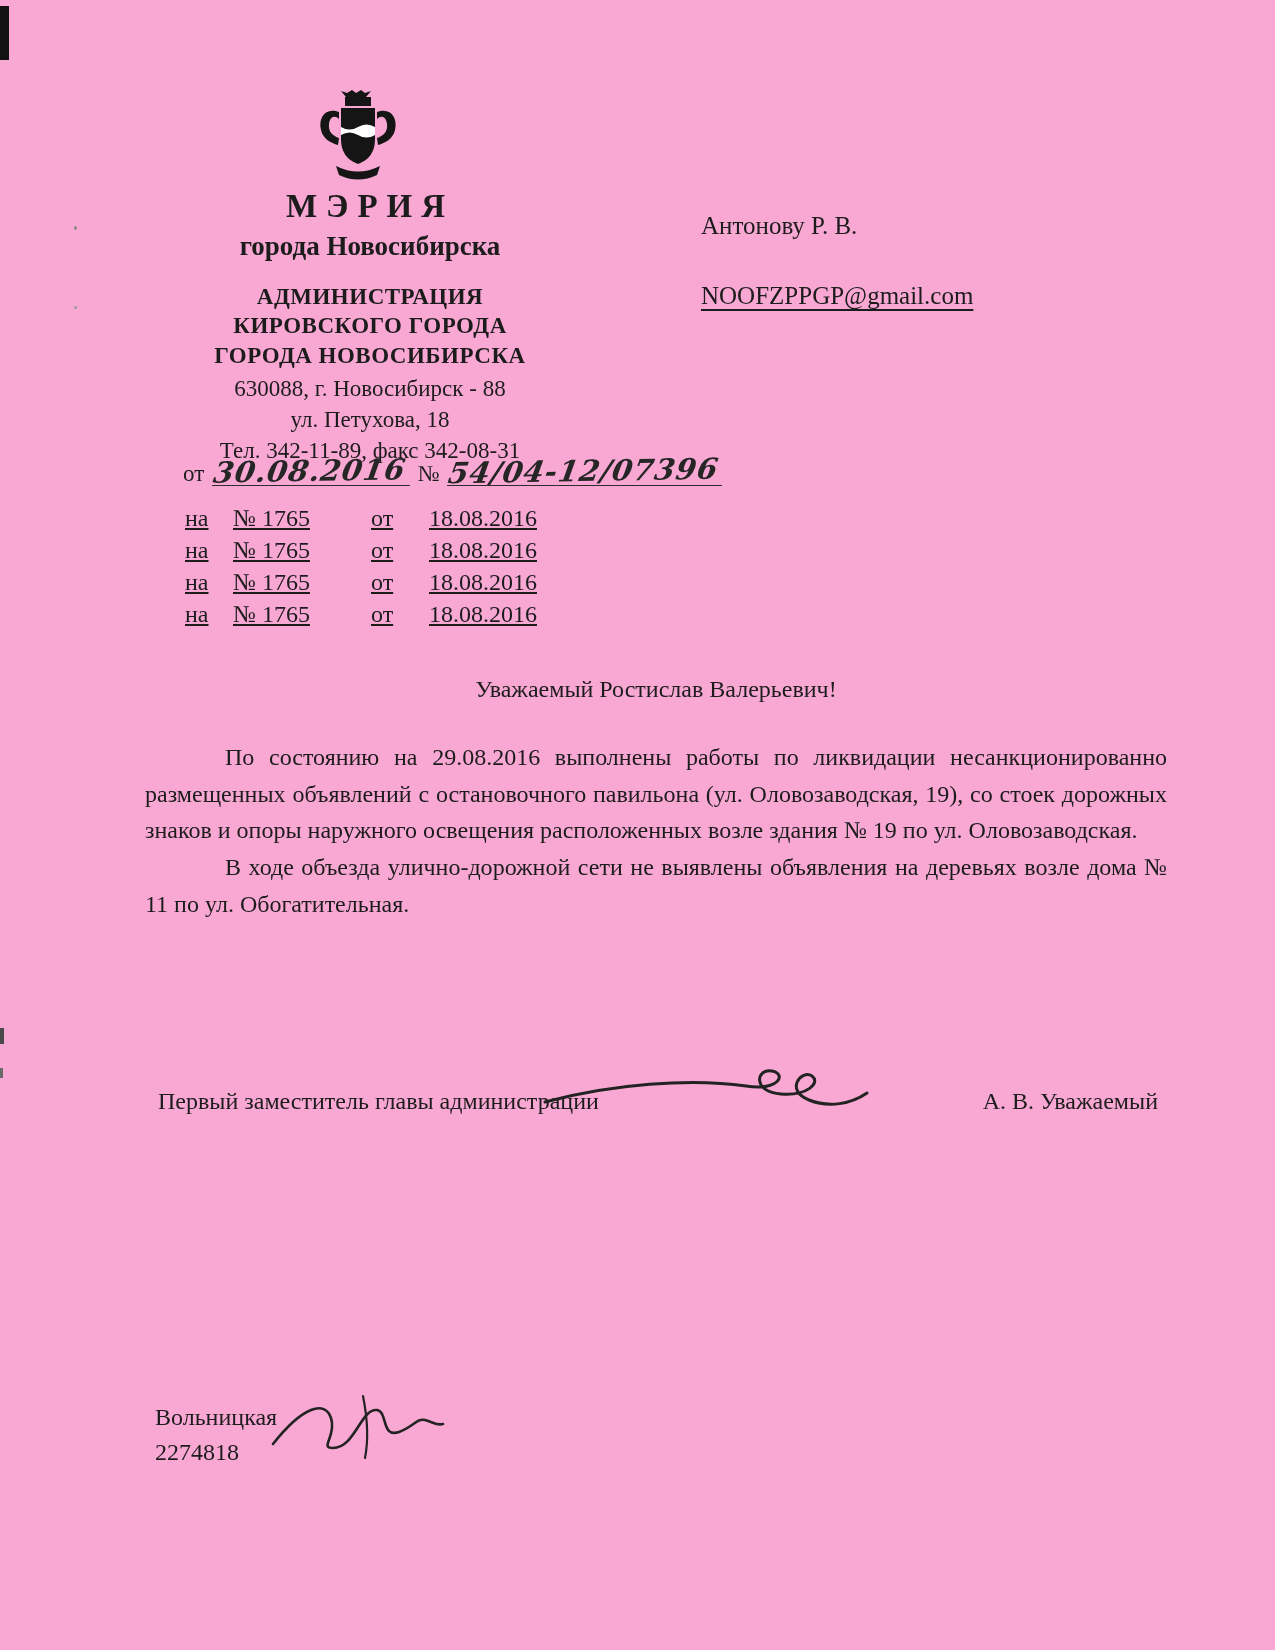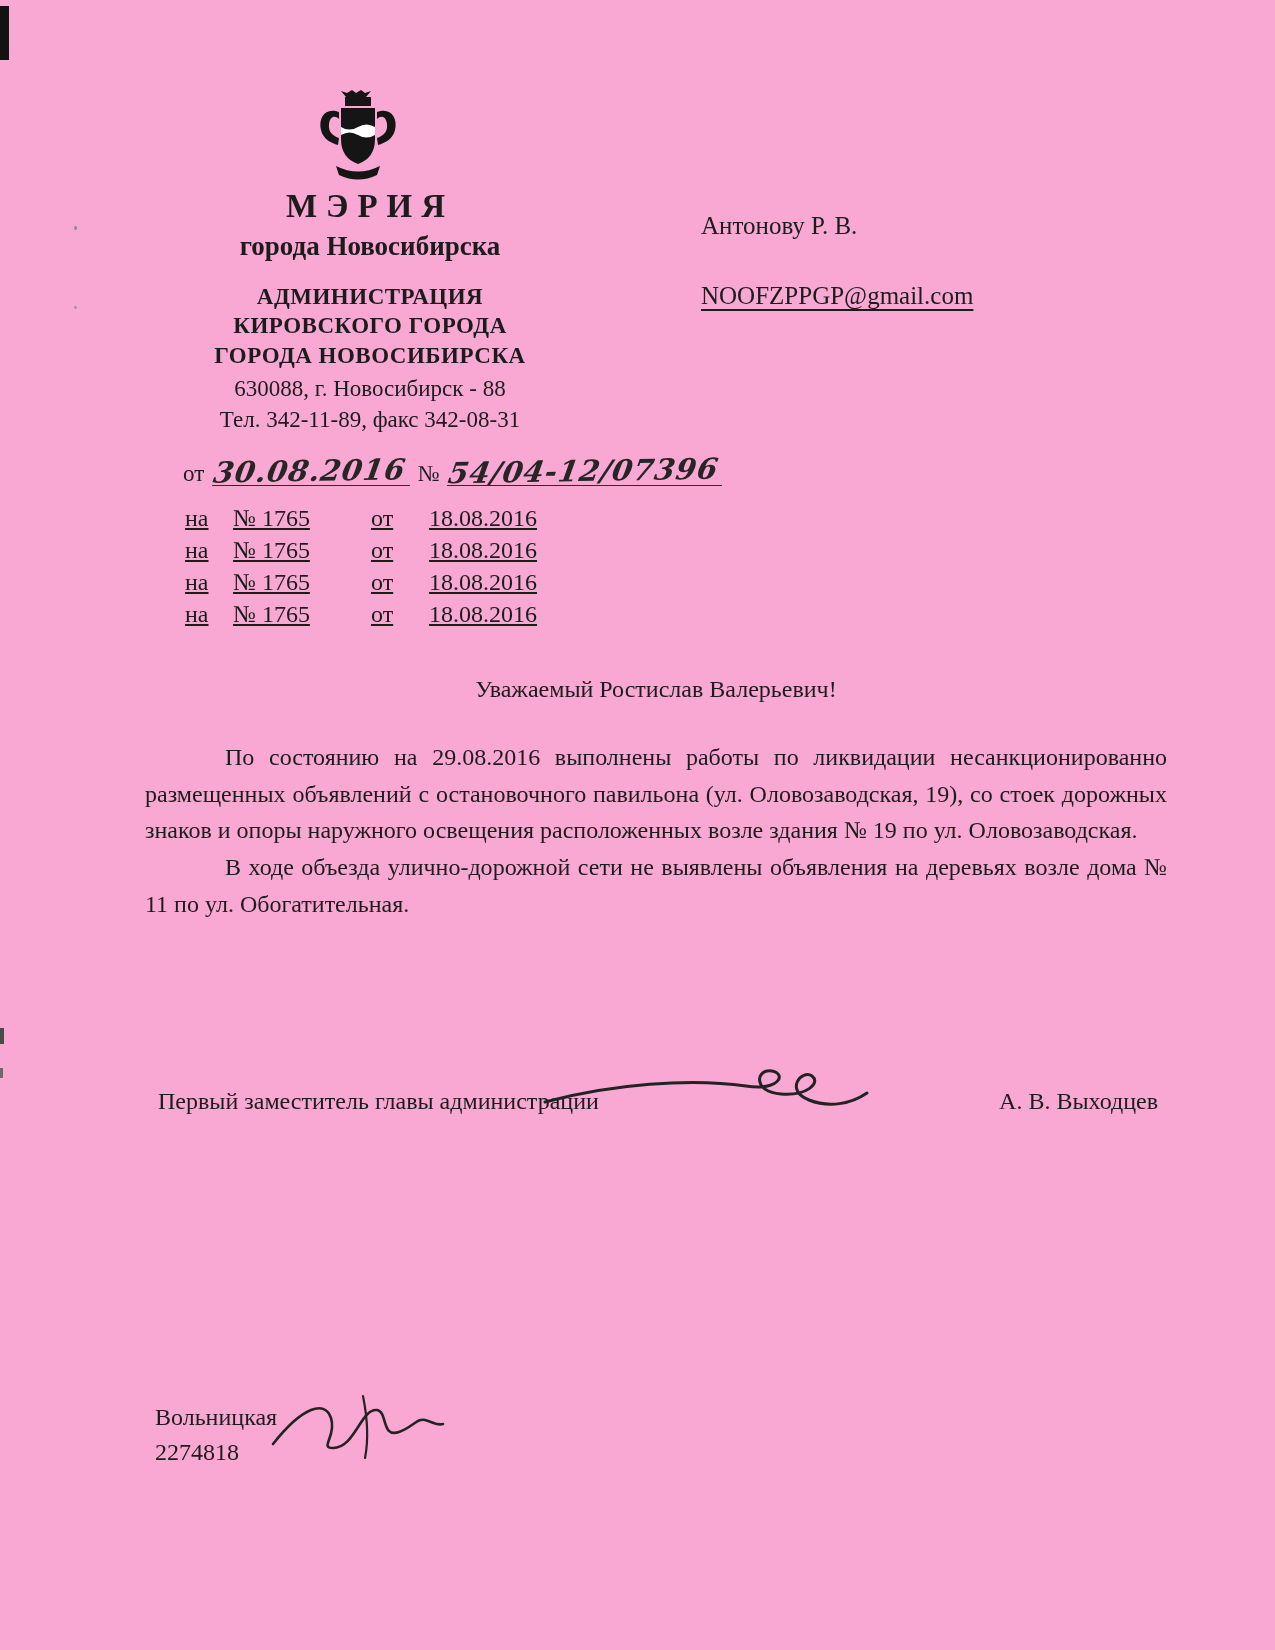--- a/index.html
+++ b/index.html
@@ -84,20 +84,21 @@
   <div class="letterhead">
     <div class="org-meriya">МЭРИЯ</div>
     <div class="org-city">города Новосибирска</div>
     <div class="dept">
       <div>АДМИНИСТРАЦИЯ</div>
       <div>КИРОВСКОГО ГОРОДА</div>
       <div>ГОРОДА НОВОСИБИРСКА</div>
     </div>
     <div class="addr">
       <div>630088, г. Новосибирск - 88</div>
+      <div>ул. Петухова, 18</div>
       <div>Тел. 342-11-89, факс 342-08-31</div>
     </div>
   </div>
 
   <div class="outgoing-line">
     <span>от</span>
     <span class="hand-slot"><span class="hand">30.08.2016</span></span>
     <span>№</span>
     <span class="hand-slot"><span class="hand">54/04-12/07396</span></span>
   </div>
@@ -140,21 +141,21 @@
     <p class="para">В ходе объезда улично-дорожной сети не выявлены объявления на деревьях возле дома № 11 по ул. Обогатительная.</p>
   </div>
 
   <div class="sign-row">
     <span class="sign-title">Первый заместитель главы администрации</span>
     <span class="sign-flourish">
       <svg width="330" height="64" viewBox="0 0 330 64">
         <path d="M4 40 C 70 22, 150 16, 205 24 C 238 29, 246 12, 231 9 C 215 6, 211 30, 240 32 C 266 34, 280 21, 271 14 C 261 7, 243 28, 268 38 C 288 46, 310 42, 326 31" fill="none" stroke="#232323" stroke-width="3" stroke-linecap="round"></path>
       </svg>
     </span>
-    <span class="sign-name">А. В. Выходцев</span>
+    <span class="sign-name">А. В. Уважаемый</span>
   </div>
 
   <div class="executor">
     <div>Вольницкая</div>
     <div>2274818</div>
     <span class="executor-flourish">
       <svg width="180" height="78" viewBox="0 0 180 78">
         <path d="M6 58 C 36 20, 58 14, 64 32 C 70 50, 52 62, 66 62 C 88 62, 94 22, 110 24 C 121 26, 114 52, 132 46 C 146 41, 150 32, 158 34 C 166 36, 170 40, 176 38" fill="none" stroke="#232323" stroke-width="2.6" stroke-linecap="round"></path>
         <path d="M96 10 C 100 30, 102 52, 98 72" fill="none" stroke="#232323" stroke-width="2.2" stroke-linecap="round"></path>
       </svg>

